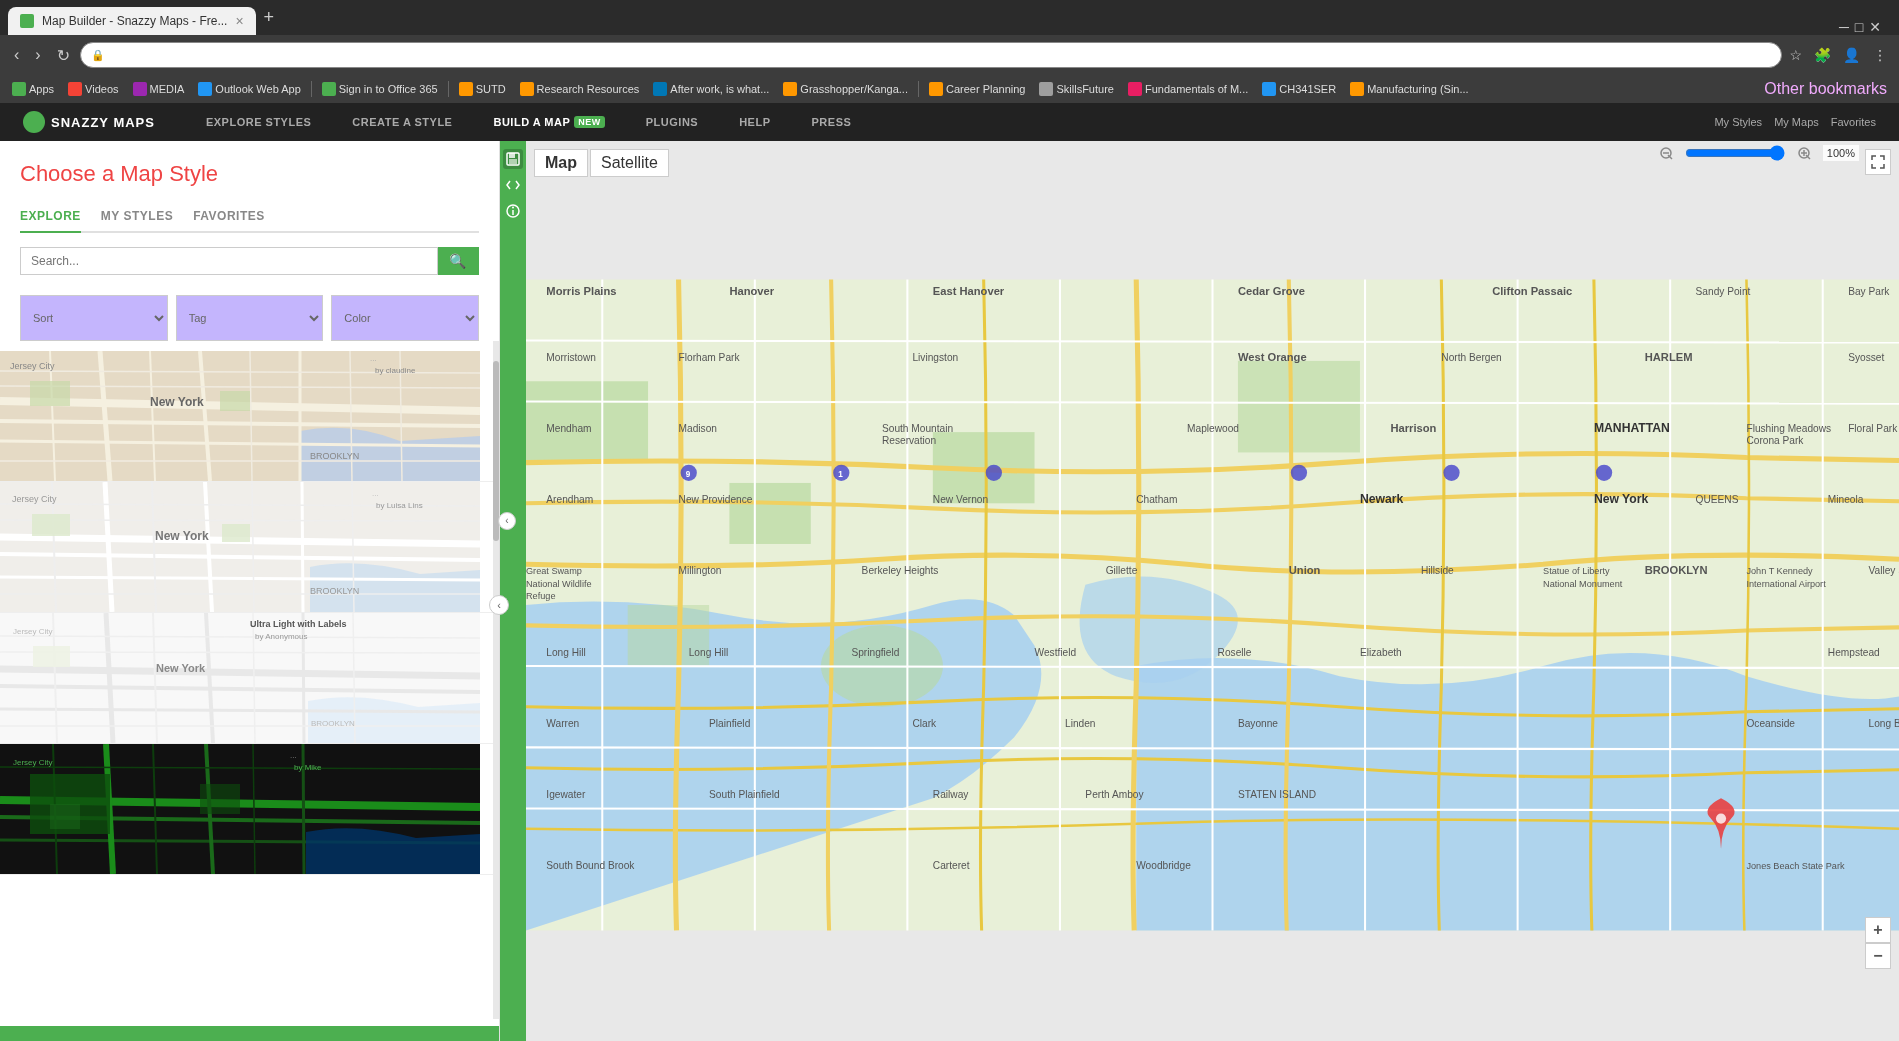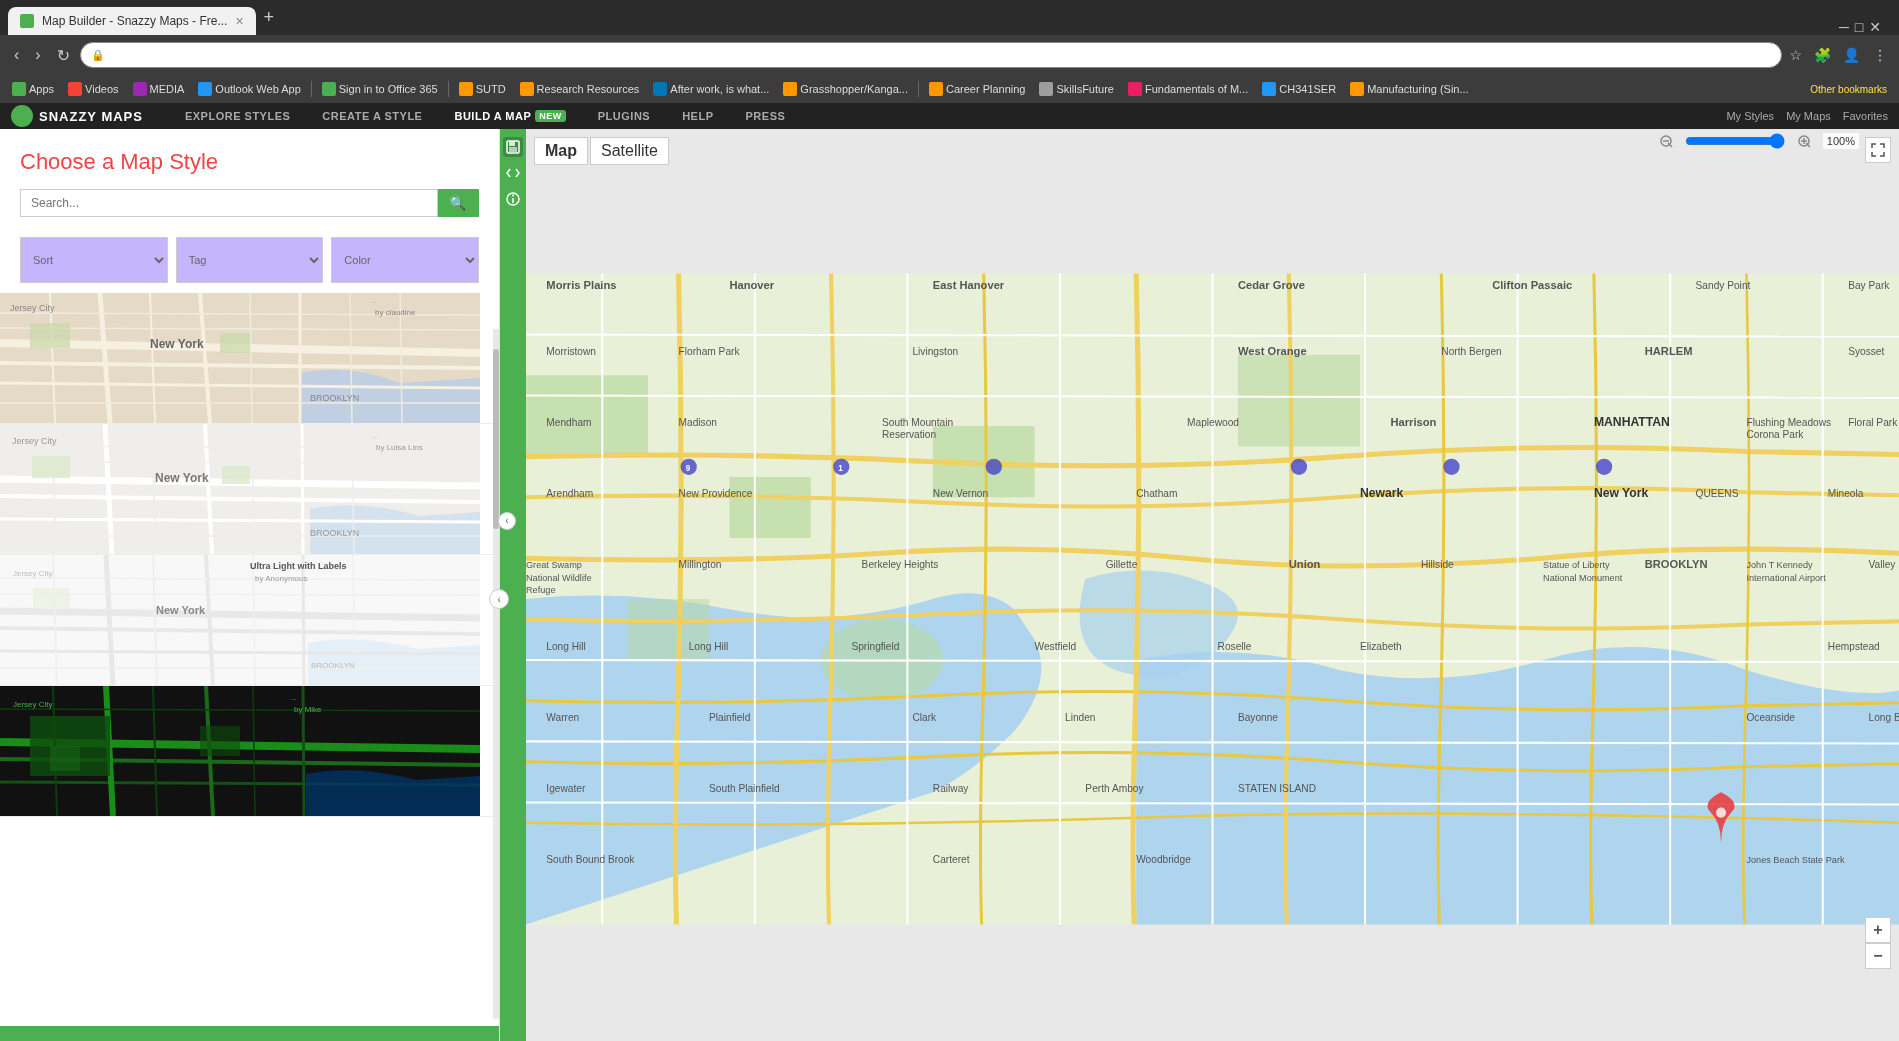--- a/index.html
+++ b/index.html
@@ -32,21 +32,21 @@
     .bm-blue { background: #2196f3; }
     .bm-orange { background: #ff9800; }
     .bm-gray { background: #9e9e9e; }
     .bm-purple { background: #9c27b0; }
     .bookmarks-divider { width: 1px; height: 16px; background: #666; margin: 0 2px; }
 
     
     .page { display: flex; flex-direction: column; height: calc(1041px - 75px); }
 
     
-    .snazzy-nav { background: #222; height: 26px; display: flex; align-items: center; padding: 0 11px; gap: 4px; }
+    .snazzy-nav { background: #222; height: 38px; display: flex; align-items: center; padding: 0 23px; gap: 13px; }
     .snazzy-logo { display: flex; align-items: center; gap: 6px; margin-right: 24px; }
     .snazzy-logo-icon { width: 22px; height: 22px; background: #4caf50; border-radius: 50%; }
     .snazzy-logo-text { color: #fff; font-weight: bold; font-size: 13px; letter-spacing: 1px; }
     .snazzy-nav-item { color: #aaa; font-size: 11px; font-weight: 600; letter-spacing: 0.5px; padding: 0 14px; cursor: pointer; text-transform: uppercase; height: 38px; display: flex; align-items: center; }
     .snazzy-nav-item.active { color: #fff; }
     .snazzy-nav-badge { background: #4caf50; color: #fff; font-size: 9px; padding: 1px 4px; border-radius: 3px; margin-left: 4px; }
     .snazzy-nav-right { margin-left: auto; display: flex; gap: 12px; }
     .snazzy-nav-right-item { color: #aaa; font-size: 11px; cursor: pointer; }
 
     
@@ -187,21 +187,21 @@
   </div>
   <div class="bookmark-item">
     <div class="bookmark-icon bm-blue"></div>
     <span>CH341SER</span>
   </div>
   <div class="bookmark-item">
     <div class="bookmark-icon bm-orange"></div>
     <span>Manufacturing (Sin...</span>
   </div>
   <div style="margin-left:auto;">
-    <span style="color:#fde047;font-size:10px;cursor:pointer;padding:0 6px;">Other bookmarks</span>
+    <span style="color:#f0abfc;font-size:16px;cursor:pointer;padding:0 6px;">Other bookmarks</span>
   </div>
 </div>
 
 <div class="page">
 
   <div class="snazzy-nav">
     <div class="snazzy-logo">
       <div class="snazzy-logo-icon"></div>
       <span class="snazzy-logo-text">SNAZZY MAPS</span>
     </div>
@@ -229,20 +229,25 @@
       <span class="snazzy-nav-right-item">My Maps</span>
       <span class="snazzy-nav-right-item">Favorites</span>
     </div>
   </div>
 
   <div class="main-layout">
 
     <div class="left-panel">
       <div class="panel-header">
         <h2 class="panel-title">Choose a Map Style</h2>
+        <div class="panel-tabs">
+          <div class="panel-tab active">EXPLORE</div>
+          <div class="panel-tab">MY STYLES</div>
+          <div class="panel-tab">FAVORITES</div>
+        </div>
         <div class="panel-search">
           <input class="panel-search-input" type="text" placeholder="Search..." style="">
           <button class="panel-search-btn">🔍</button>
         </div>
       </div>
       <div class="panel-filters">
         <select class="panel-filter-select">
           <option>Sort</option>
         </select>
         <select class="panel-filter-select">

